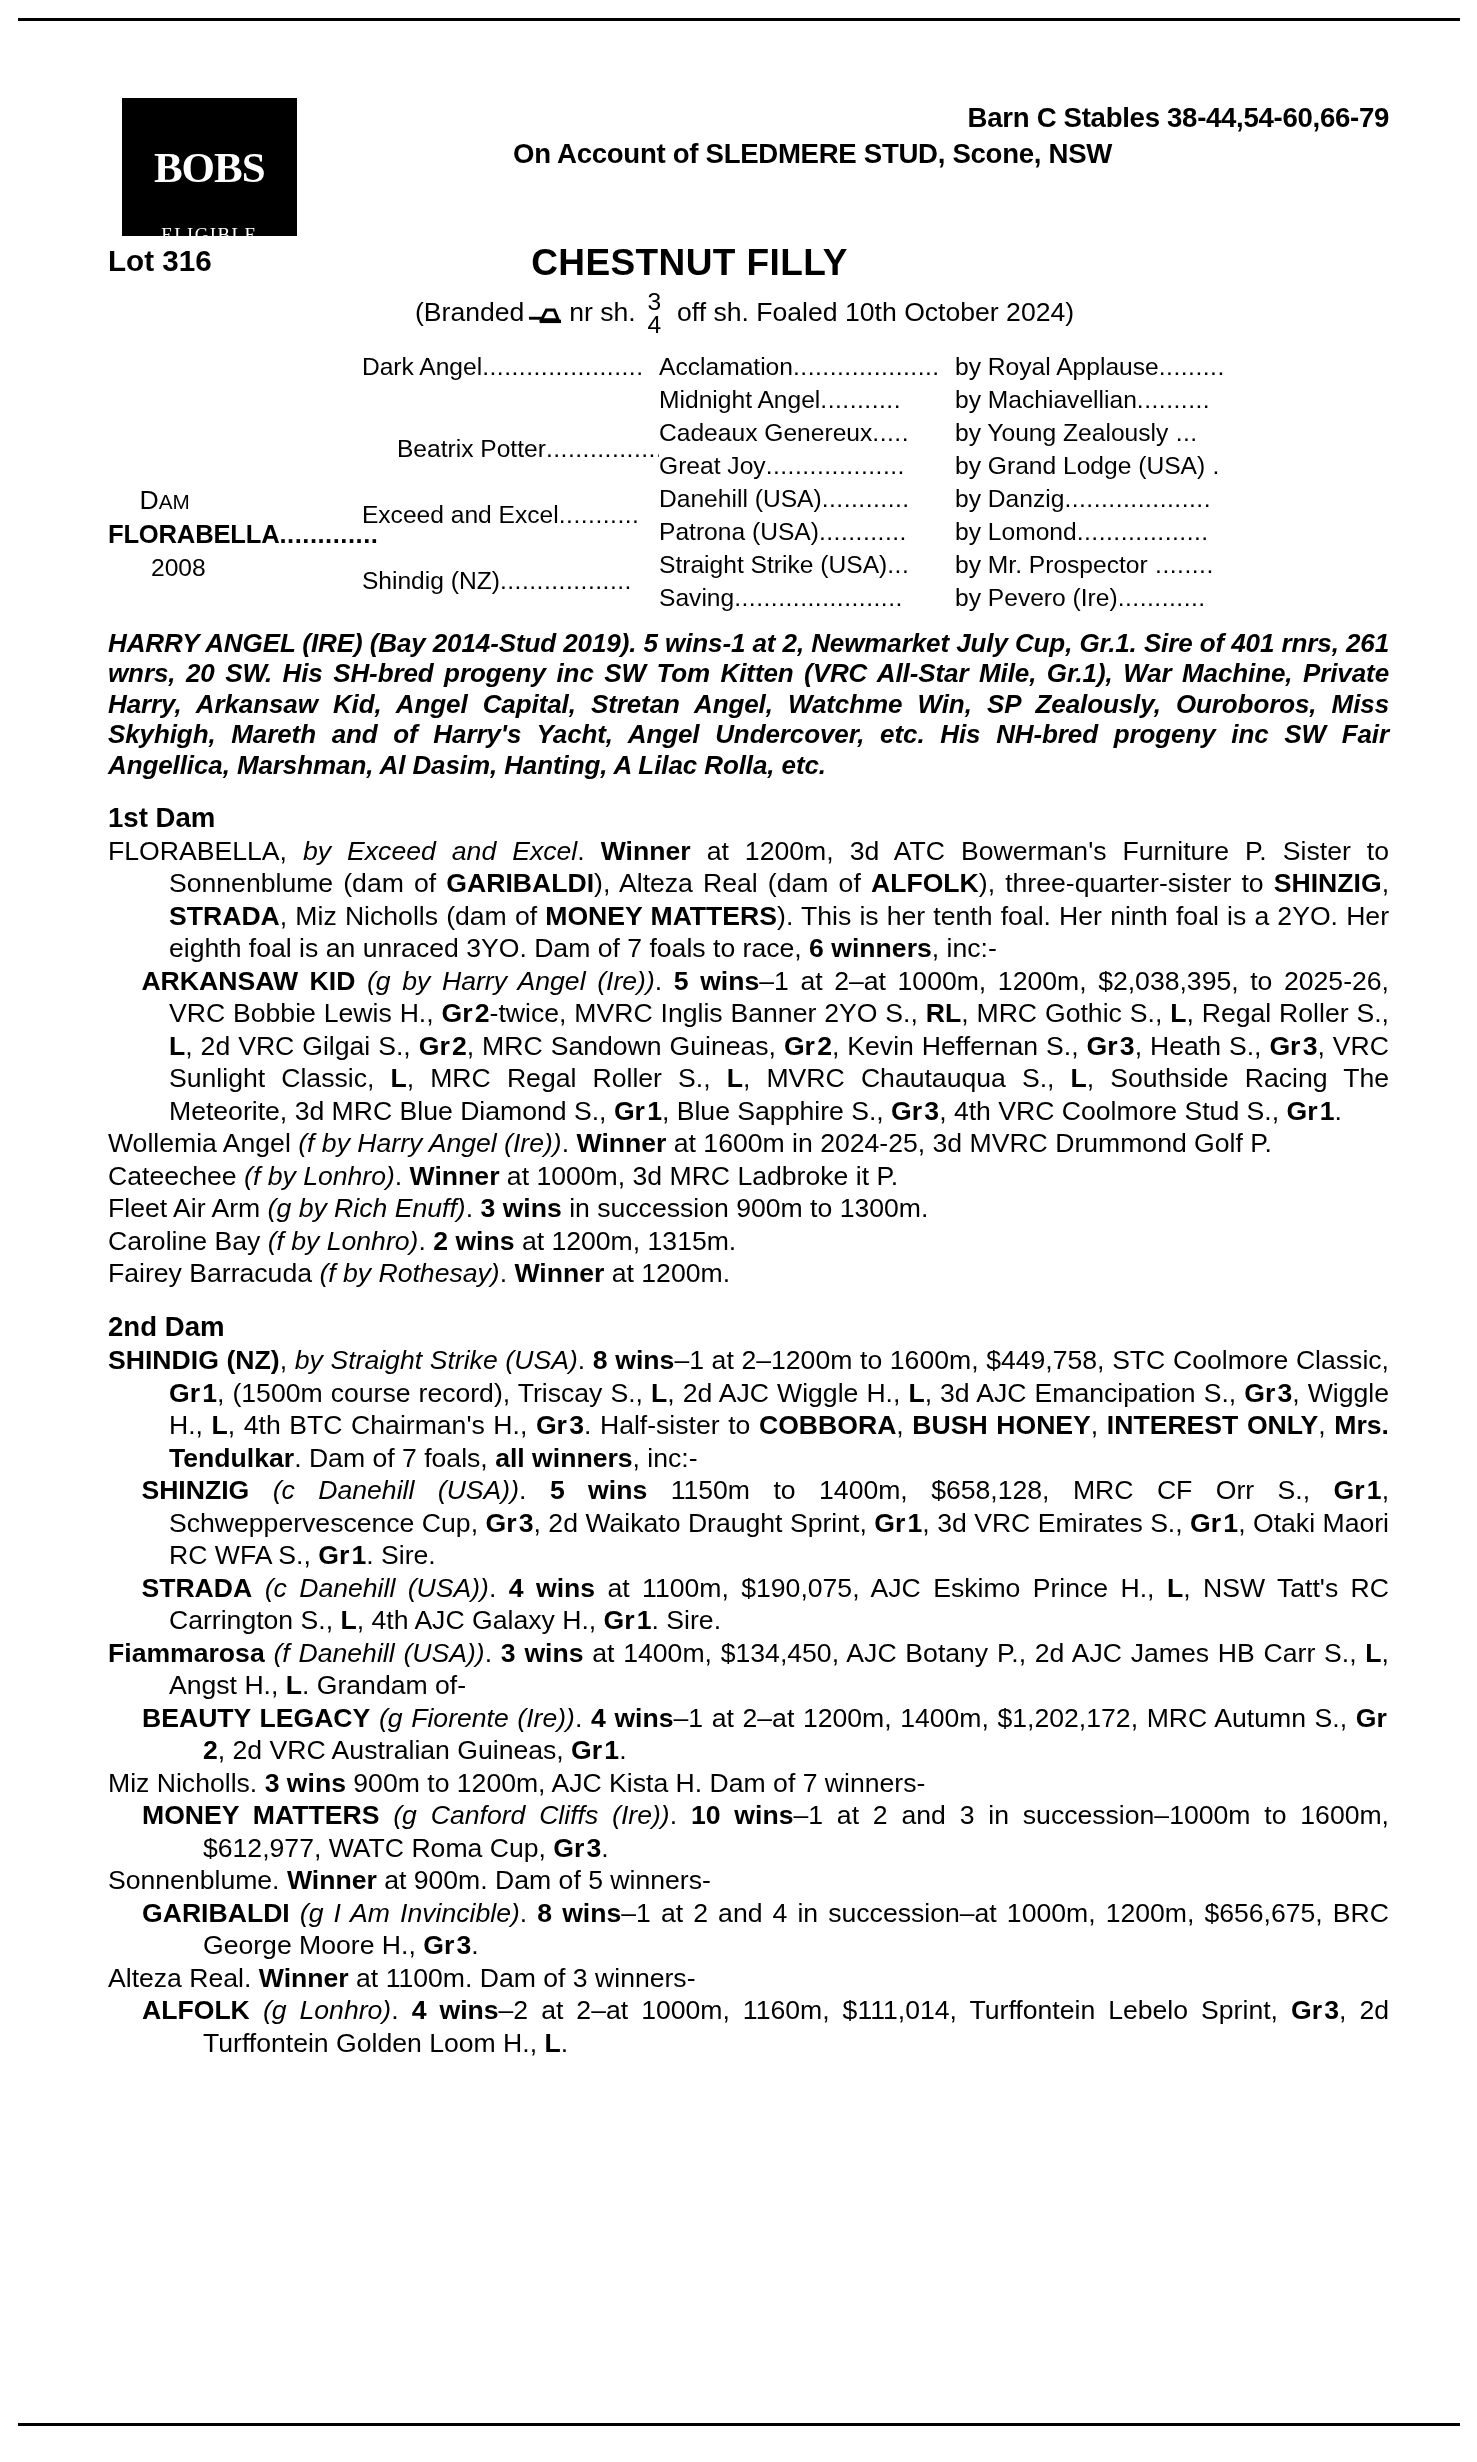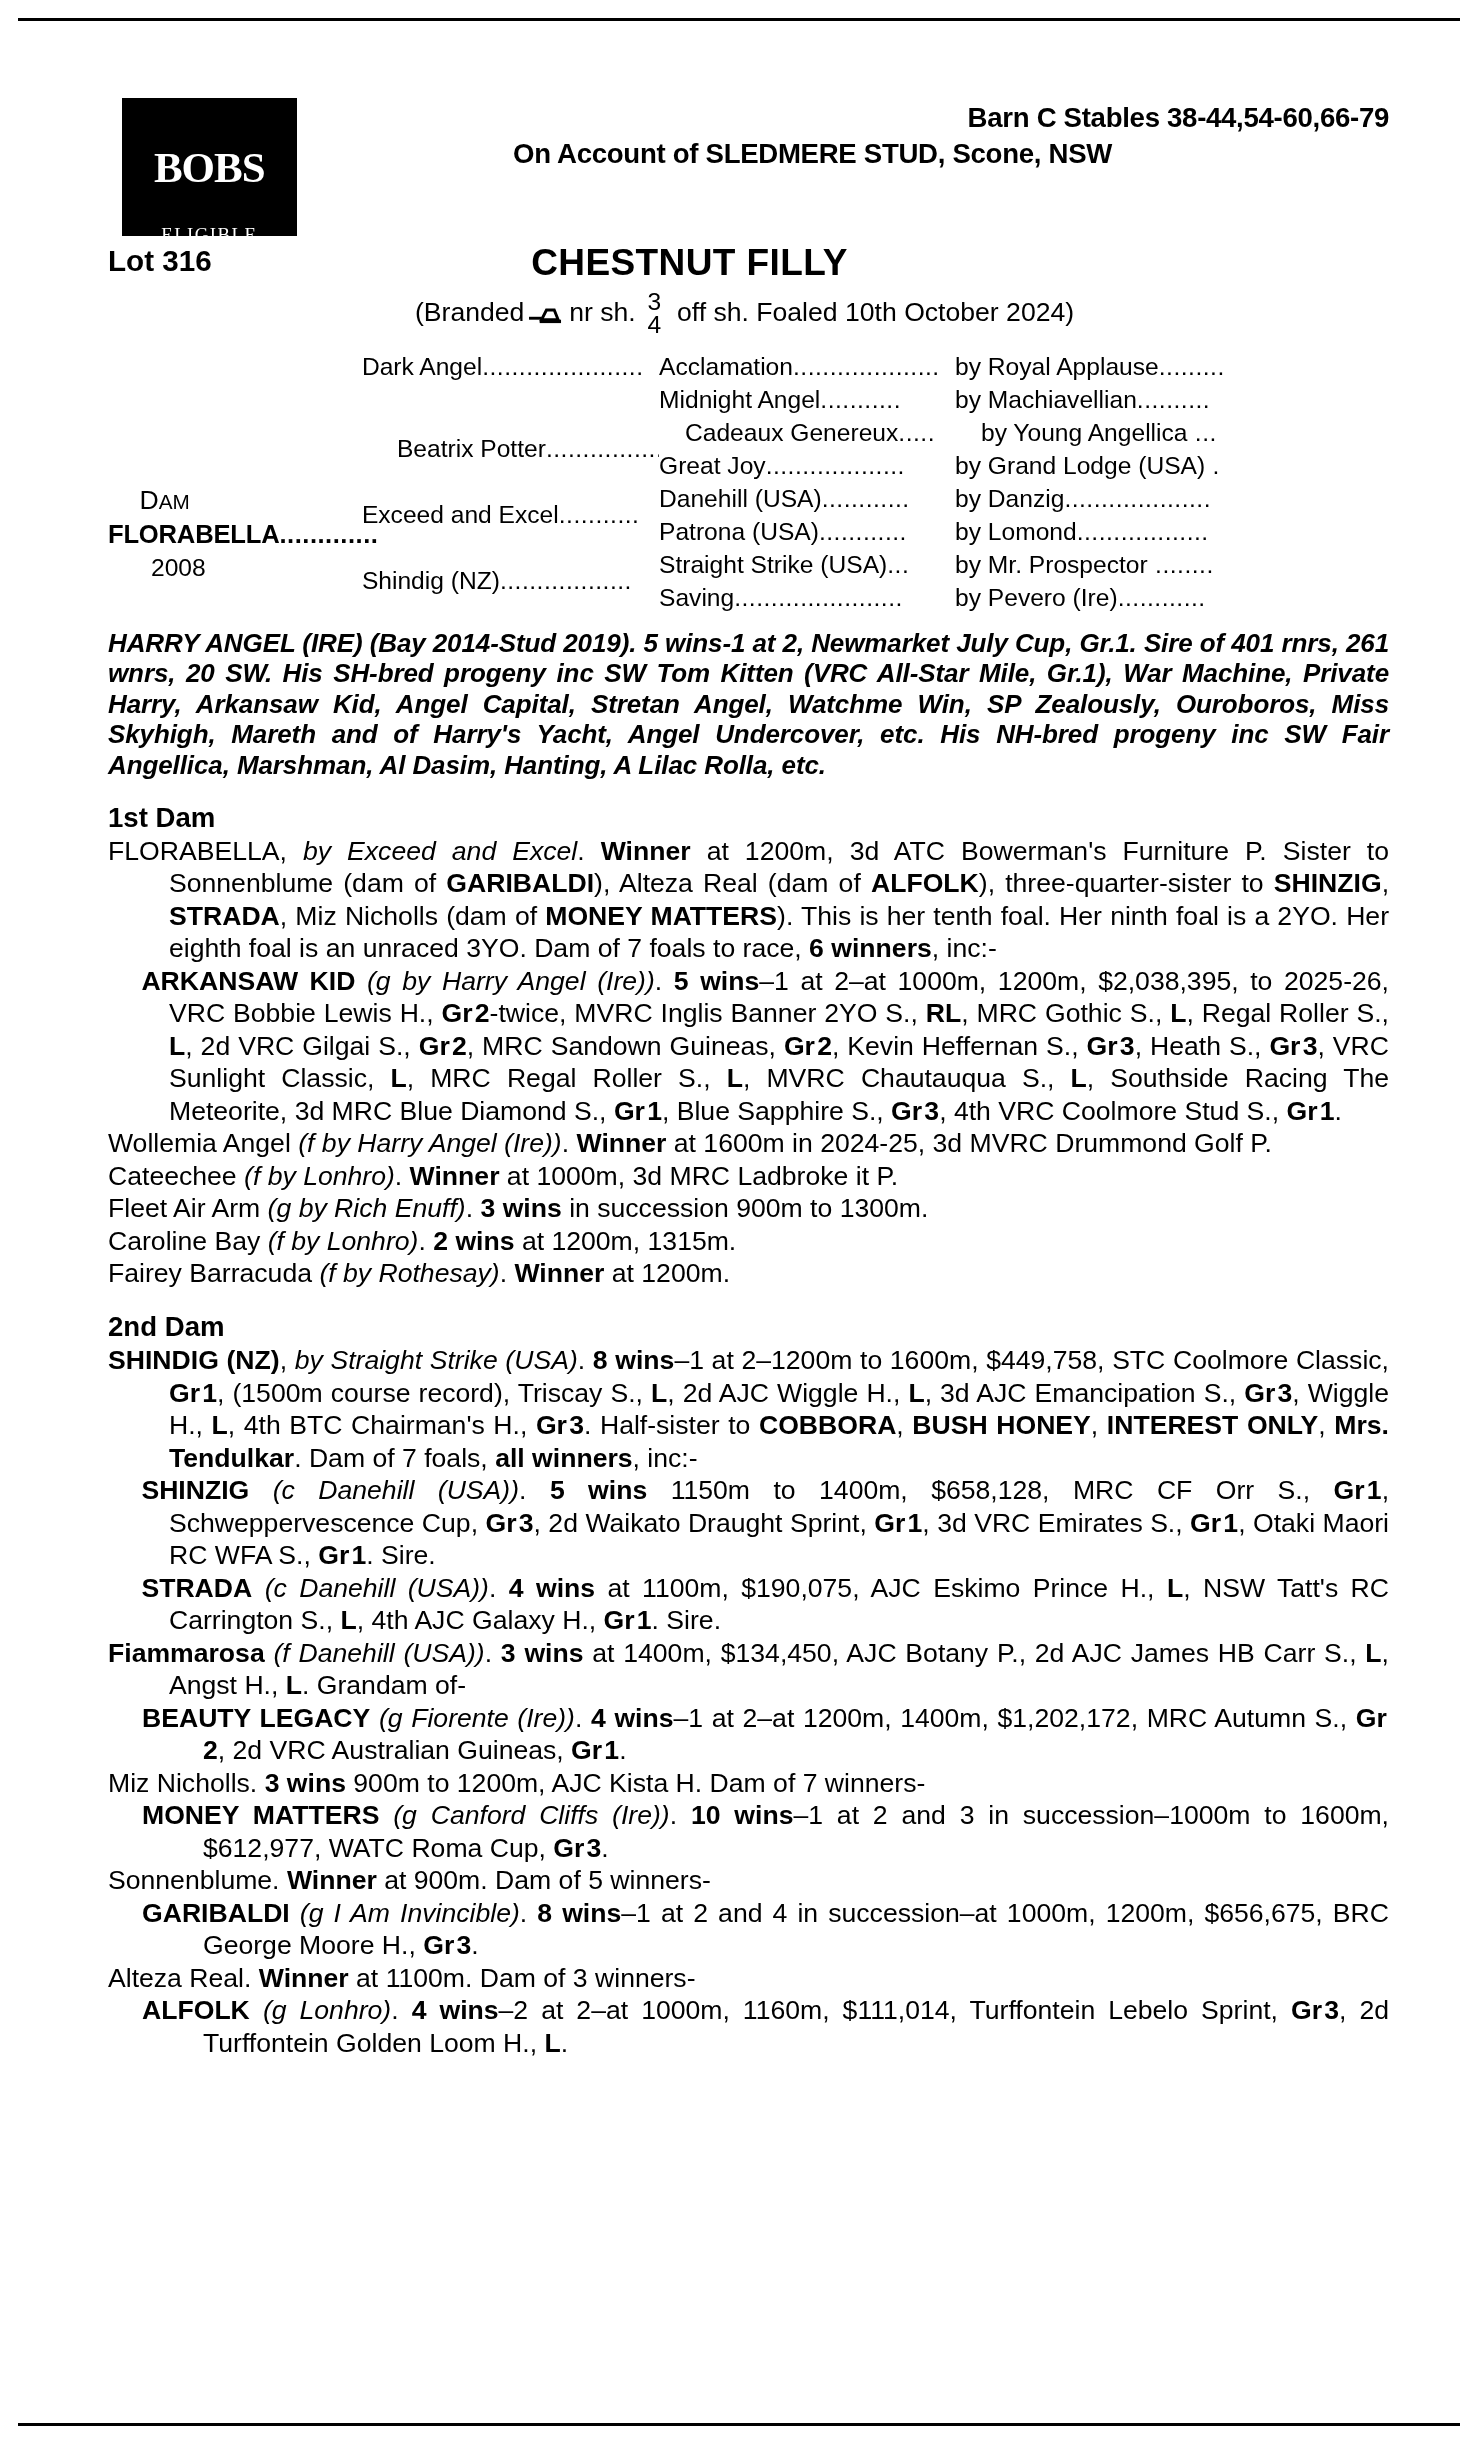--- a/index.html
+++ b/index.html
@@ -183,21 +183,21 @@
     font-size: 25.6px;
     letter-spacing: -0.2px;
   }
   .dam-year { padding-left: 43px; font-size: 24.6px; }
   .blk-sire { position: absolute; top: 27.6px; left: 0; width: 100%; }
   .blk-dam  { position: absolute; top: 134px; left: 0; width: 100%; }
   .dots { letter-spacing: 0.5px; }
   .g2cell { padding-left: 7.9px; white-space: nowrap; overflow: hidden; }
   .g3cell { white-space: nowrap; overflow: hidden; }
   .g4cell { white-space: nowrap; overflow: hidden; }
-  .r1 { grid-row: 1; } .r2 { grid-row: 2; } .r3 { grid-row: 3; margin-left: 26px; }
+  .r1 { grid-row: 1; } .r2 { grid-row: 2; } .r3 { grid-row: 3; }
   .r4 { grid-row: 4; } .r5 { grid-row: 5; } .r6 { grid-row: 6; }
   .r7 { grid-row: 7; } .r8 { grid-row: 8; }
   .g2 { grid-column: 2; }
   .g3 { grid-column: 3; }
   .g4 { grid-column: 4; }
   .g2-a { grid-row: 1 / span 2; display: flex; align-items: flex-start; }
   .g2-b { grid-row: 3 / span 2; display: flex; align-items: center; margin-left: 35px; }
   .g2-c { grid-row: 5 / span 2; display: flex; align-items: center; }
   .g2-d { grid-row: 7 / span 2; display: flex; align-items: center; }
 
@@ -308,21 +308,21 @@
       <div class="g3 r2 g3cell"><span>Midnight Angel</span><span class="dots">...........</span></div>
       <div class="g3 r3 g3cell"><span>Cadeaux Genereux</span><span class="dots">.....</span></div>
       <div class="g3 r4 g3cell"><span>Great Joy</span><span class="dots">...................</span></div>
       <div class="g3 r5 g3cell"><span>Danehill (USA)</span><span class="dots">............</span></div>
       <div class="g3 r6 g3cell"><span>Patrona (USA)</span><span class="dots">............</span></div>
       <div class="g3 r7 g3cell"><span>Straight Strike (USA)</span><span class="dots">...</span></div>
       <div class="g3 r8 g3cell"><span>Saving</span><span class="dots">.......................</span></div>
 
       <div class="g4 r1 g4cell"><span>by Royal Applause</span><span class="dots">.........</span></div>
       <div class="g4 r2 g4cell"><span>by Machiavellian</span><span class="dots">..........</span></div>
-      <div class="g4 r3 g4cell"><span>by Young Angellica</span><span class="dots"> ...</span></div>
+      <div class="g4 r3 g4cell"><span>by Young Zealously</span><span class="dots"> ...</span></div>
       <div class="g4 r4 g4cell"><span>by Grand Lodge (USA)</span><span class="dots"> .</span></div>
       <div class="g4 r5 g4cell"><span>by Danzig</span><span class="dots">....................</span></div>
       <div class="g4 r6 g4cell"><span>by Lomond</span><span class="dots">..................</span></div>
       <div class="g4 r7 g4cell"><span>by Mr. Prospector</span><span class="dots"> ........</span></div>
       <div class="g4 r8 g4cell"><span>by Pevero (Ire)</span><span class="dots">............</span></div>
     </div>
 
     <div class="sire-blurb">HARRY ANGEL (IRE) (Bay 2014-Stud 2019). 5 wins-1 at 2, Newmarket July Cup, Gr.1. Sire of 401 rnrs, 261 wnrs, 20 SW. His SH-bred progeny inc SW Tom Kitten (VRC All-Star Mile, Gr.1), War Machine, Private Harry, Arkansaw Kid, Angel Capital, Stretan Angel, Watchme Win, SP Zealously, Ouroboros, Miss Skyhigh, Mareth and of Harry's Yacht, Angel Undercover, etc. His NH-bred progeny inc SW Fair Angellica, Marshman, Al Dasim, Hanting, A Lilac Rolla, etc.</div>
 
     <div class="dam-heading">1st Dam</div>

